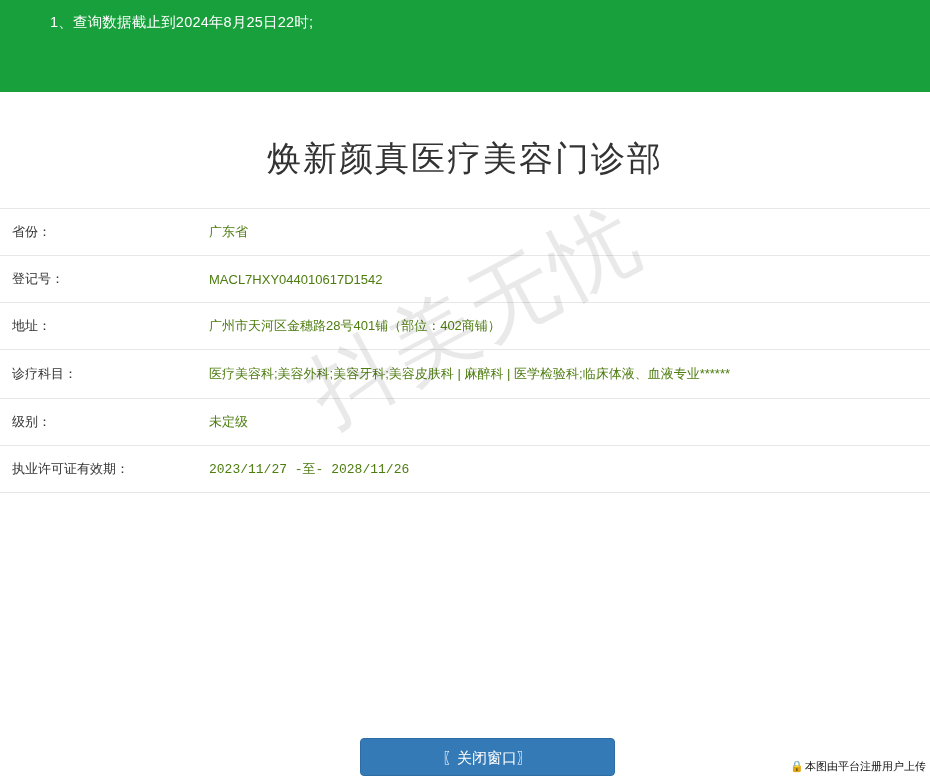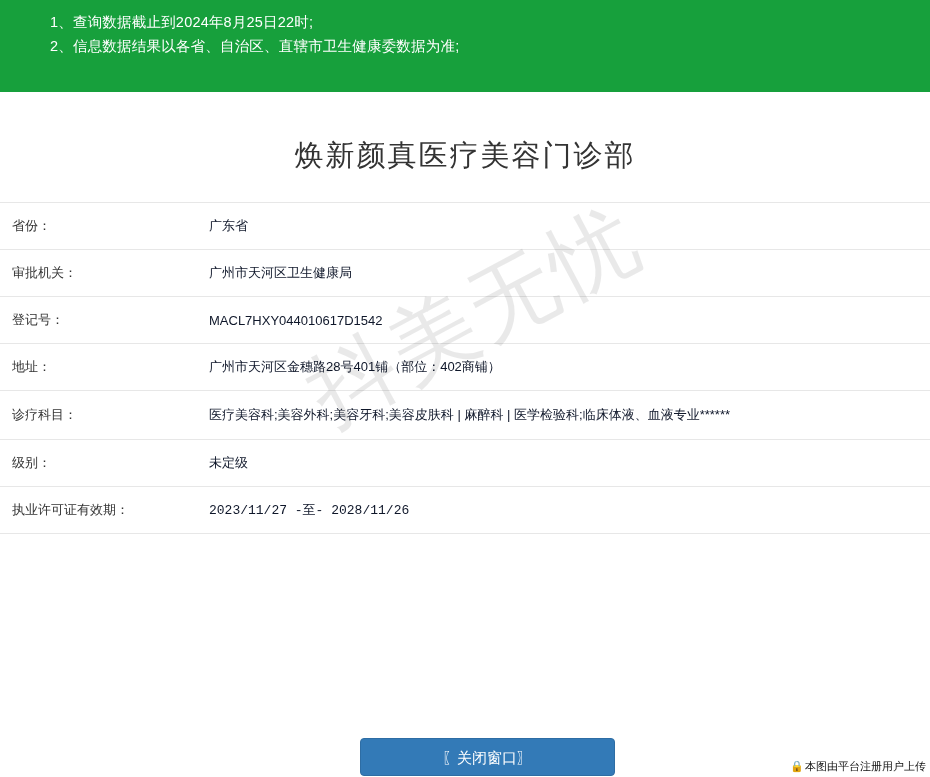--- a/index.html
+++ b/index.html
@@ -34,21 +34,21 @@
     font-weight: bold;
   }
 
   
   .title-wrap {
     text-align: center;
     padding-top: 44px;
     padding-bottom: 26px;
   }
   .title {
-    font-size: 29px;
+    font-size: 34px;
     color: #333333;
     letter-spacing: 2px;
     font-weight: normal;
     margin: 0;
   }
 
   
   .info-table {
     width: 930px;
     border-collapse: collapse;
@@ -69,21 +69,21 @@
     height: 20px;
   }
   .info-table td.label {
     width: 195px;
     padding-left: 12px;
     color: #333333;
     box-sizing: border-box;
   }
   .info-table td.value {
     padding-left: 14px;
-    color: #0f172a;
+    color: #4d7c0f;
     box-sizing: border-box;
   }
   .info-table tr.tall td {
     padding-top: 15px;
     padding-bottom: 15px;
   }
 
   
   .watermark {
     position: absolute;
@@ -137,38 +137,33 @@
   .footer-note .lock {
     font-size: 11px;
     margin-right: 1px;
   }
 </style>
 </head>
 <body>
 
 <div class="notice-banner">
   <div class="notice-line">1、查询数据截止到2024年8月25日22时;</div>
-  <div class="notice-line">2、信息数据结果以各省、自治区、直辖市卫生健康委数据为准;</div>
 </div>
 
 <div class="title-wrap">
   <h1 class="title">焕新颜真医疗美容门诊部</h1>
 </div>
 
 <div class="watermark">抖美无忧</div>
 
 <table class="info-table">
   <tbody>
     <tr>
       <td class="label">省份：</td>
       <td class="value">广东省</td>
-    </tr>
-    <tr>
-      <td class="label">审批机关：</td>
-      <td class="value">广州市天河区卫生健康局</td>
     </tr>
     <tr>
       <td class="label">登记号：</td>
       <td class="value">MACL7HXY044010617D1542</td>
     </tr>
     <tr>
       <td class="label">地址：</td>
       <td class="value">广州市天河区金穗路28号401铺（部位：402商铺）</td>
     </tr>
     <tr class="tall">

